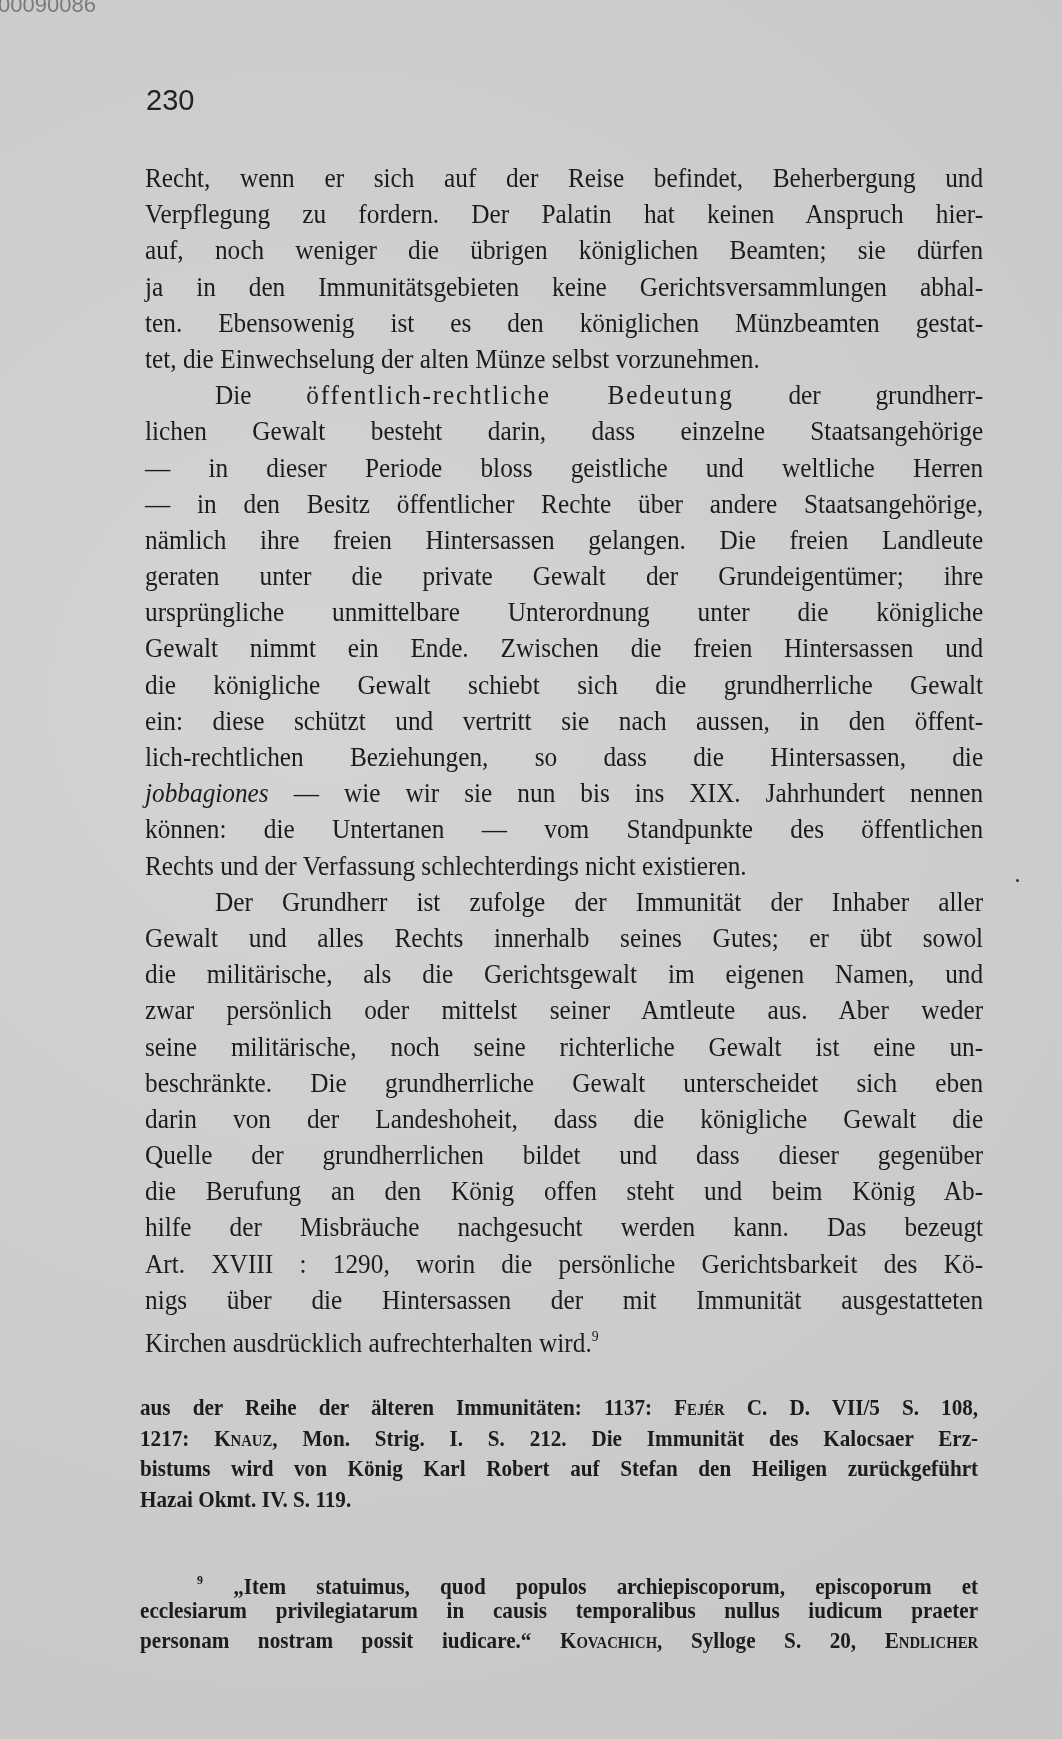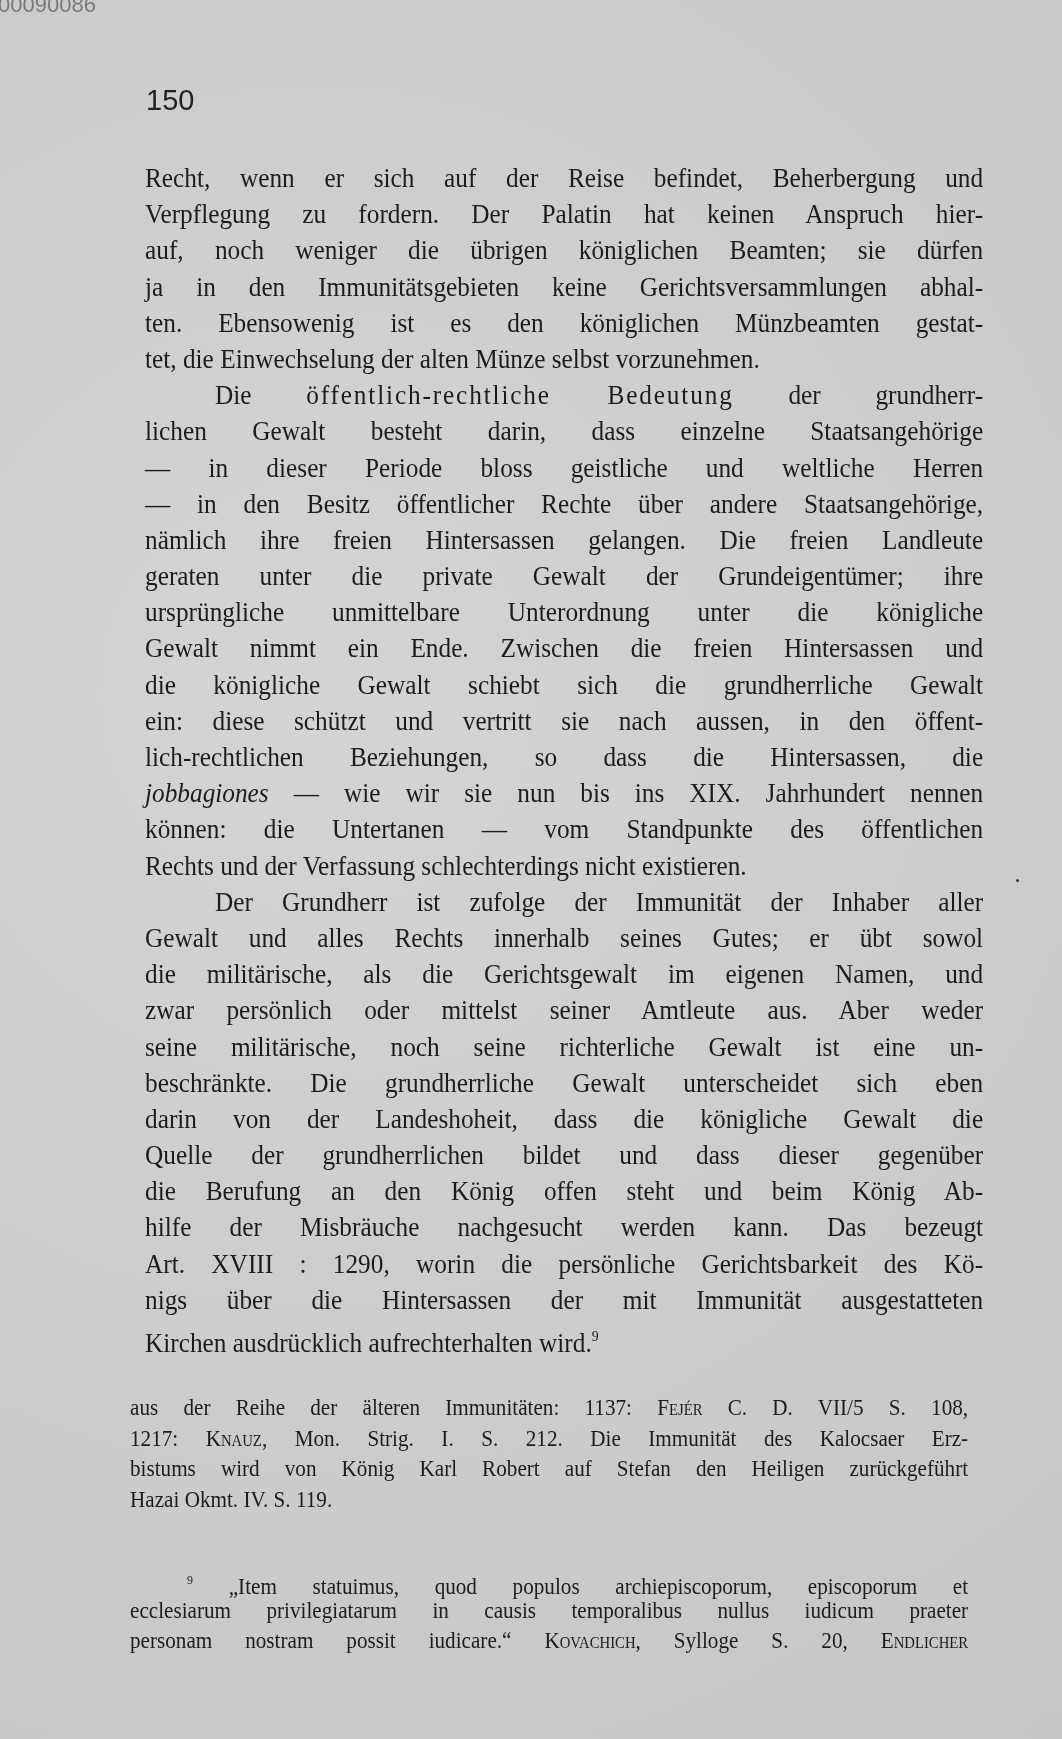--- a/index.html
+++ b/index.html
@@ -30,39 +30,39 @@
       text-align: justify; text-align-last: justify;
       transform: scaleX(0.92); transform-origin: left center;
       width: 911px;
     }
     .line.last { text-align-last: left; }
     .line.indent { padding-left: 76px; width: 835px; }
     .spaced { letter-spacing: 2px; }
     .ital { font-style: italic; }
     .sup { font-size: 15px; vertical-align: 11px; }
     .foot {
-      position: absolute; left: 130px; width: 838px;
+      position: absolute; left: 140px; width: 838px; font-weight: bold;
     }
     .fline {
       display: block; height: 30.5px; line-height: 30.5px;
       font-size: 23px; white-space: nowrap;
       text-align: justify; text-align-last: justify;
       transform: scaleX(0.92); transform-origin: left center;
       width: 911px;
     }
     .fline.last { text-align-last: left; }
     .fline.indent { padding-left: 62px; width: 849px; }
     .sc { font-variant: small-caps; }
     .speck { position: absolute; width: 3px; height: 3px; border-radius: 50%; background: #333; }
   </style>
 </head>
 <body>
 
 <div class="scan-id">00090086</div>
-<div class="page-number">150</div>
+<div class="page-number">230</div>
 
 <div class="body-text">
 
   <span class="line">Recht, wenn er sich auf der Reise befindet, Beherbergung und</span>
   <span class="line">Verpflegung zu fordern. Der Palatin hat keinen Anspruch hier-</span>
   <span class="line">auf, noch weniger die übrigen königlichen Beamten; sie dürfen</span>
   <span class="line">ja in den Immunitätsgebieten keine Gerichtsversammlungen abhal-</span>
   <span class="line">ten. Ebensowenig ist es den königlichen Münzbeamten gestat-</span>
   <span class="line last">tet, die Einwechselung der alten Münze selbst vorzunehmen.</span>
 

